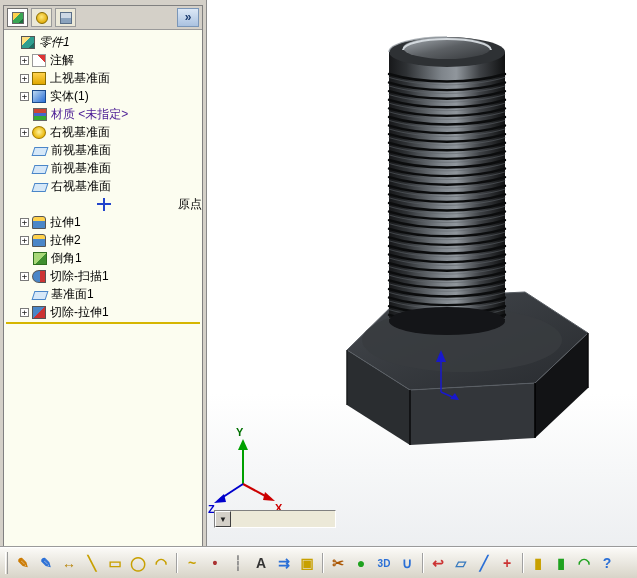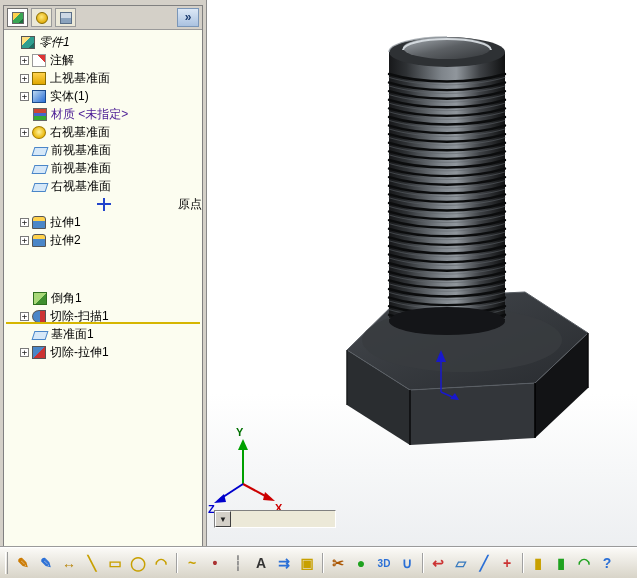--- a/index.html
+++ b/index.html
@@ -144,21 +144,21 @@
         <div class="tree-row" style="padding-left: 16px;">
           <span class="exp">+</span>
           <span class="ticon i-extrude"></span>
           <span class="tlabel">拉伸1</span>
         </div>
         <div class="tree-row" style="padding-left: 16px;">
           <span class="exp">+</span>
           <span class="ticon i-extrude"></span>
           <span class="tlabel">拉伸2</span>
         </div>
-        <div class="tree-row" style="padding-left: 16px; margin-top: 40px;">
+        <div class="tree-row" style="padding-left: 16px;">
           <span class="expspace"></span>
           <span class="ticon i-chamfer"></span>
           <span class="tlabel">倒角1</span>
         </div>
         <div class="tree-row" style="padding-left: 16px;">
           <span class="exp">+</span>
           <span class="ticon i-cut-sweep"></span>
           <span class="tlabel">切除-扫描1</span>
         </div>
         <div class="tree-row" style="padding-left: 16px;">

